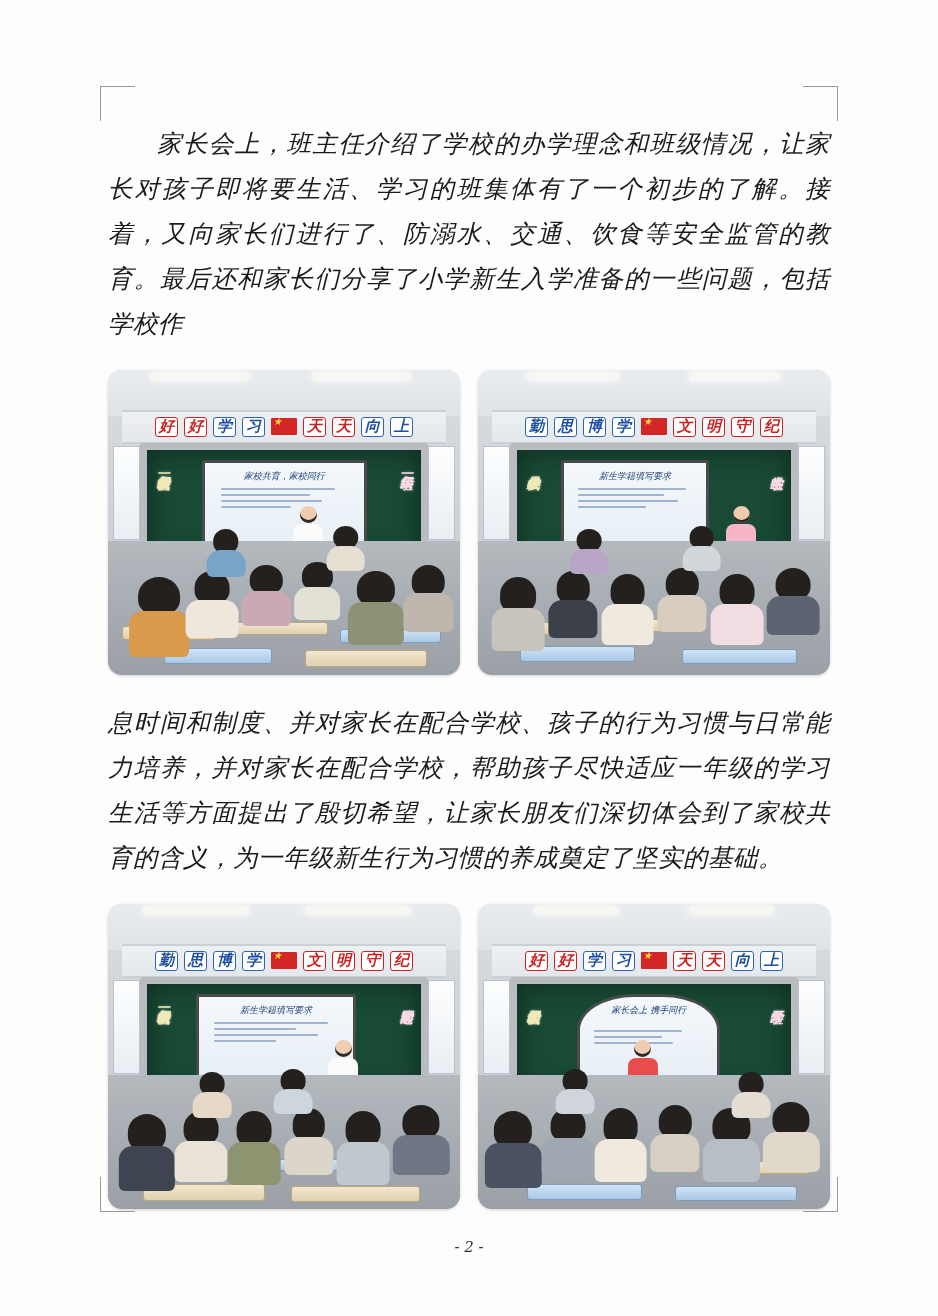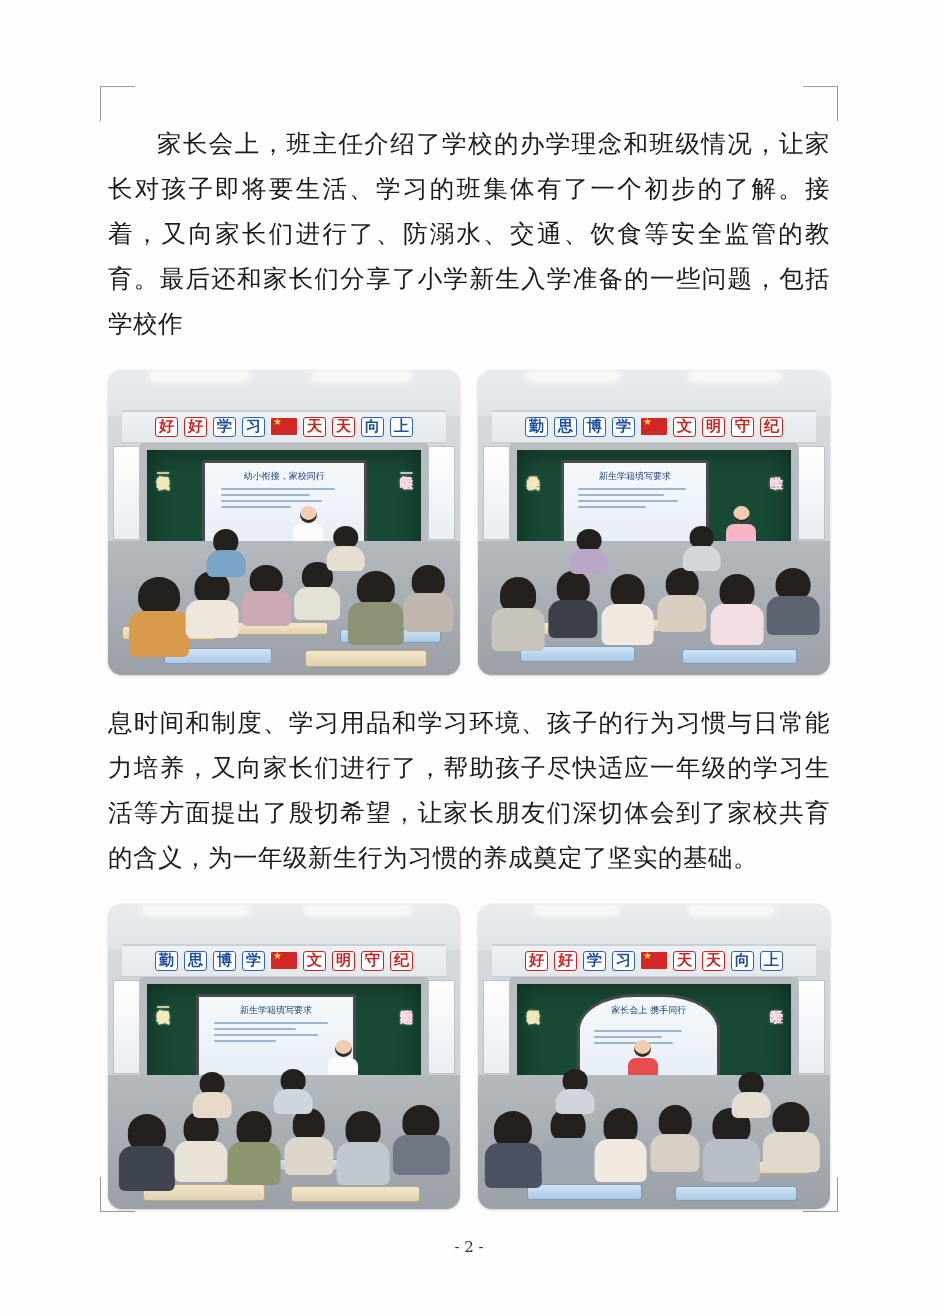--- a/index.html
+++ b/index.html
@@ -12,20 +12,21 @@
     height: 1316px;
     position: relative;
     font-family: "DejaVu Serif", "Liberation Serif", serif;
     overflow: hidden;
   }
 
   .page {
     position: absolute;
     inset: 0;
     background: #fdfdfd;
+    font-style: italic;
   }
 
   
   .mark {
     position: absolute;
     width: 34px;
     height: 34px;
     border-color: #9a9a9a;
     border-style: solid;
     border-width: 0;
@@ -232,21 +233,21 @@
             <span class="banner-char">上</span>
           </div>
 
           <div class="side-post l"></div>
           <div class="side-post r"></div>
 
           <div class="board">
             <span class="chalk left">我们一年级啦</span>
             <span class="chalk right">一年级啦</span>
             <div class="screen">
-              <div class="s-title">幼小衔接，家校同行</div>
+              <div class="s-title">家校共育，家校同行</div>
               <div class="s-lines">
                   <i style="width:90%"></i>
                   <i style="width:70%"></i>
                   <i style="width:80%"></i>
                   <i style="width:55%"></i>
                 </div>
             </div>
           </div>
 
           <div class="teacher" style="left:52%;">
@@ -374,21 +375,21 @@
             <div class="torso" style="width:100%; height:56%; background:#b9a6c7;"></div>
           </div>
           <div class="person" style="left:58%; bottom:34%; width:11%; height:15%;">
             <div class="hair" style="width:64%; height:50%;"></div>
             <div class="torso" style="width:100%; height:56%; background:#d2d7db;"></div>
           </div>
         </div>
       </div>
     </div>
 
-    <p class="para">息时间和制度、学习用品和学习环境、孩子的行为习惯与日常能力培养，又向家长们进行了，帮助孩子尽快适应一年级的学习生活等方面提出了殷切希望，让家长朋友们深切体会到了家校共育的含义，为一年级新生行为习惯的养成奠定了坚实的基础。</p>
+    <p class="para">息时间和制度、并对家长在配合学校、孩子的行为习惯与日常能力培养，并对家长在配合学校，帮助孩子尽快适应一年级的学习生活等方面提出了殷切希望，让家长朋友们深切体会到了家校共育的含义，为一年级新生行为习惯的养成奠定了坚实的基础。</p>
 
     <div class="photo-row">
 
       <div class="photo">
         <div class="room">
           <div class="ceiling">
             <div class="ceil-light" style="left:10%;width:30%;"></div>
             <div class="ceil-light" style="left:56%;width:30%;"></div>
           </div>
 

